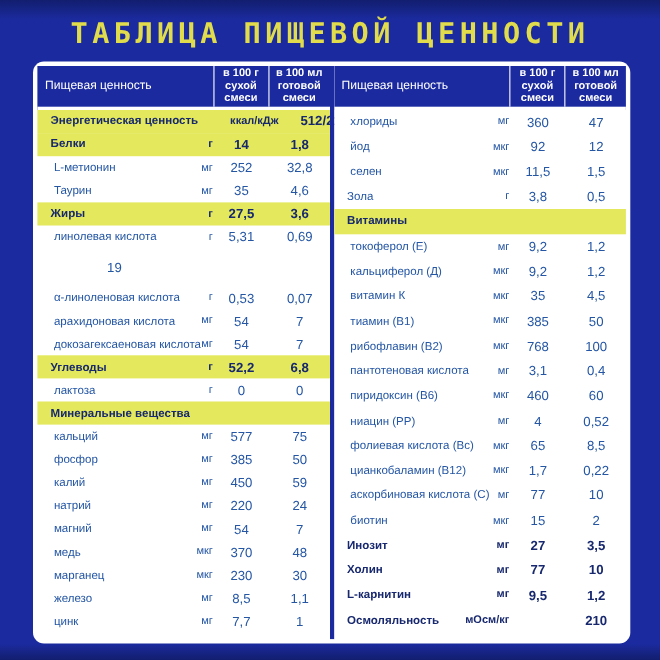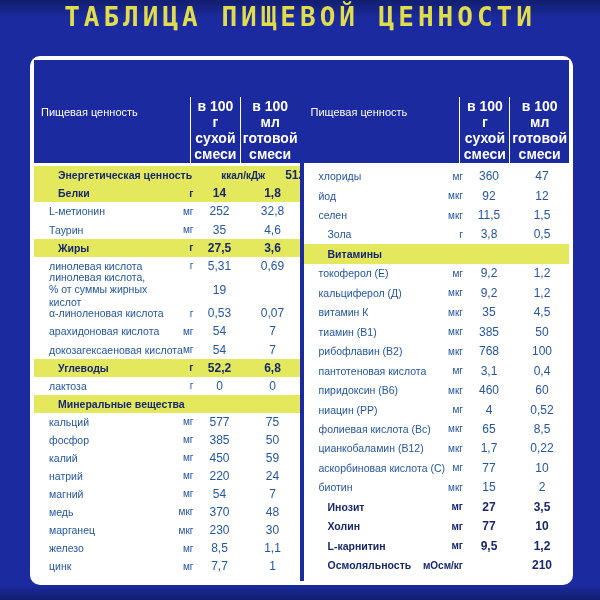--- a/index.html
+++ b/index.html
@@ -7,45 +7,45 @@
     --blue:#2456a4; --navy:#17286e; --white:#ffffff;
   }
   *{margin:0;padding:0;box-sizing:border-box;}
   html,body{width:600px;height:600px;overflow:hidden;}
   body{
     font-family:"Liberation Sans",sans-serif;
     background:linear-gradient(180deg,var(--bg-dark) 0%,var(--bg) 3%,var(--bg) 97.5%,var(--bg-dark) 100%);
     position:relative;
   }
   .page-title{
-    position:absolute;top:2px;left:0;width:600px;text-align:center;
+    position:absolute;top:16px;left:0;width:600px;text-align:center;
     font-family:"DejaVu Sans Mono",monospace;font-weight:bold;
     font-size:26px;letter-spacing:4px;color:var(--yellow);
   }
   .table-card{
     position:absolute;left:30px;top:56px;width:543px;height:529px;
     background:var(--white);border-radius:10px;padding:4px;
     display:flex;
   }
   .half{flex:1 1 0;display:flex;flex-direction:column;background:var(--white);min-width:0;}
   .vdivider{flex:0 0 4px;background:var(--bg);}
   .thead{
     display:flex;background:var(--bg);color:var(--white);
     flex:0 0 36px;border-bottom:3px solid var(--white);align-items:stretch;
   }
   .th-label{flex:1;display:flex;align-items:center;padding-left:7px;font-size:11px;font-weight:normal;}
   .th-c{flex:0 0 50px;border-left:1px solid var(--white);display:flex;align-items:center;justify-content:center;
-        text-align:center;font-size:14px;font-weight:bold;line-height:1.15;padding:1px 2px;margin-top:37px;}
+        text-align:center;font-size:10px;font-weight:bold;line-height:1.15;padding:1px 2px;}
   .th-c.c2{flex:0 0 56px;}
   .tbody{flex:1 1 auto;display:flex;flex-direction:column;padding-bottom:6px;min-height:0;}
   .row{flex:1 1 0;min-height:0;display:flex;align-items:center;color:var(--blue);}
   .row.tall{flex:1.65 1 0;}
   .row.section,.row.energy{background:var(--hl);font-weight:bold;color:var(--navy);}
   .row.bold{font-weight:bold;color:var(--navy);}
-  .c-label{flex:1 1 0;min-width:0;padding-left:24px;font-size:10.5px;white-space:nowrap;}
+  .c-label{flex:1 1 0;min-width:0;padding-left:12px;font-size:10.5px;white-space:nowrap;}
   .row.item .c-label{padding-left:15px;}
   .row.tall .c-label{white-space:normal;line-height:1.2;}
   .c-unit{flex:0 0 44px;text-align:right;font-size:10px;white-space:nowrap;}
   .c-v1{flex:0 0 52px;display:flex;justify-content:center;}
   .c-v2{flex:0 0 54px;display:flex;justify-content:center;}
   .c-v1 span,.c-v2 span{white-space:nowrap;font-size:12px;}
   
   .row.energy .c-label{flex:0 0 auto;}
   .row.energy .c-unit{flex:0 0 auto;margin-left:6px;padding-left:23px;}
   .row.energy .c-v1{flex:0 0 auto;margin-left:20px;}
@@ -119,21 +119,20 @@
           <div class="c-label">линолевая кислота</div>
           <div class="c-unit">г</div>
           <div class="c-v1">
             <span>5,31</span>
           </div>
           <div class="c-v2">
             <span>0,69</span>
           </div>
         </div>
         <div class="row item tall">
-          <div class="c-label">линолевая кислота, % от суммы жирных кислот</div>
           <div class="c-unit"></div>
           <div class="c-v1">
             <span>19</span>
           </div>
           <div class="c-v2">
             <span></span>
           </div>
         </div>
         <div class="row item">
           <div class="c-label">α-линоленовая кислота</div>

